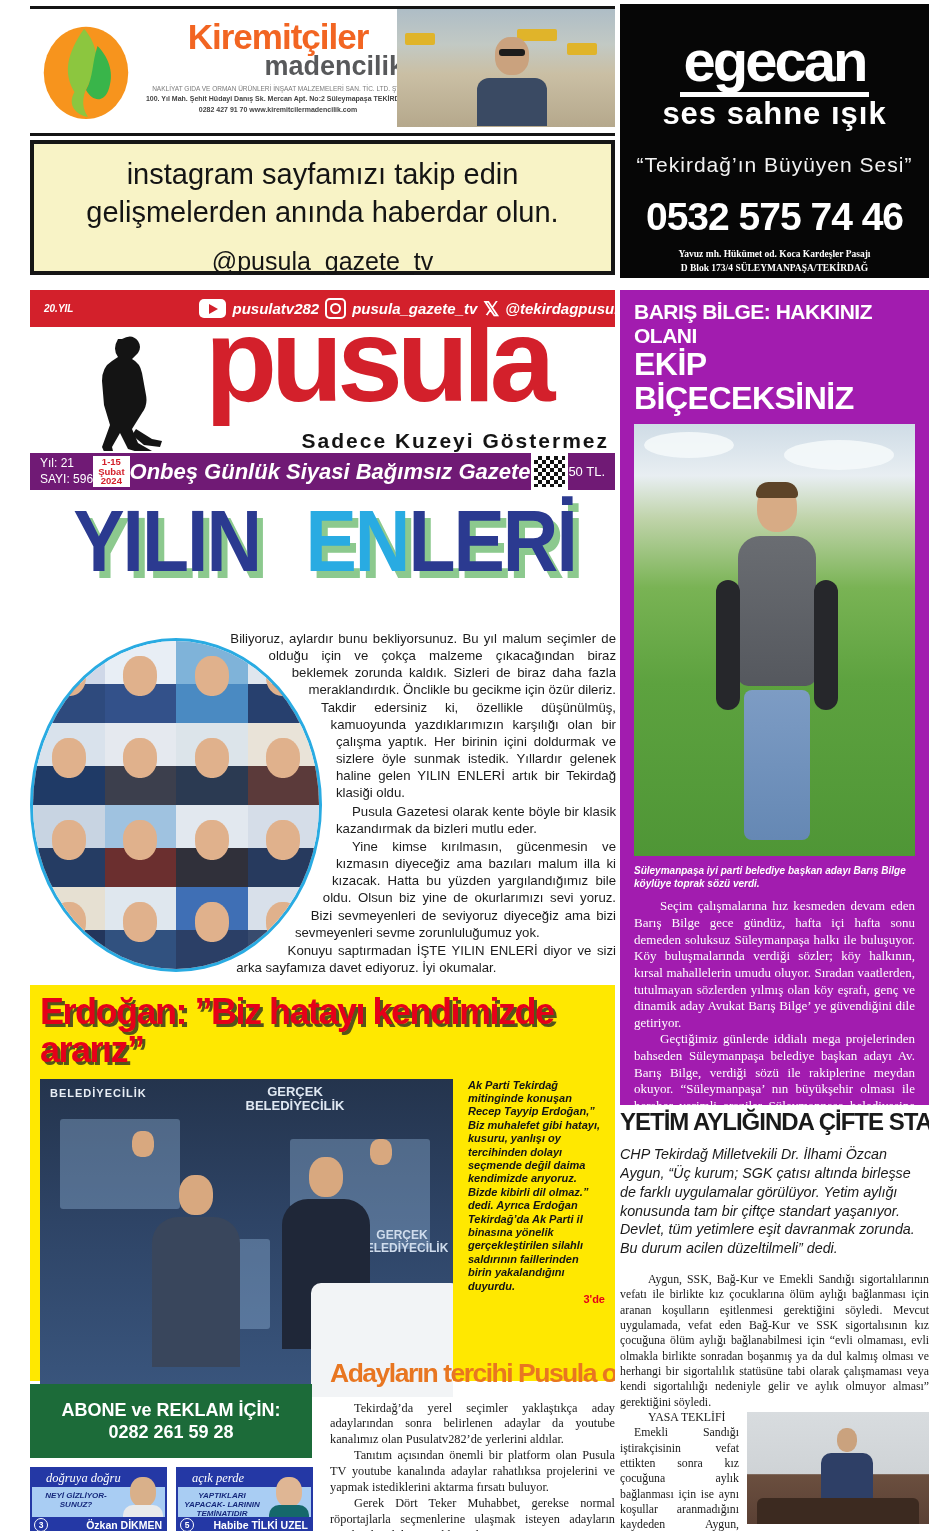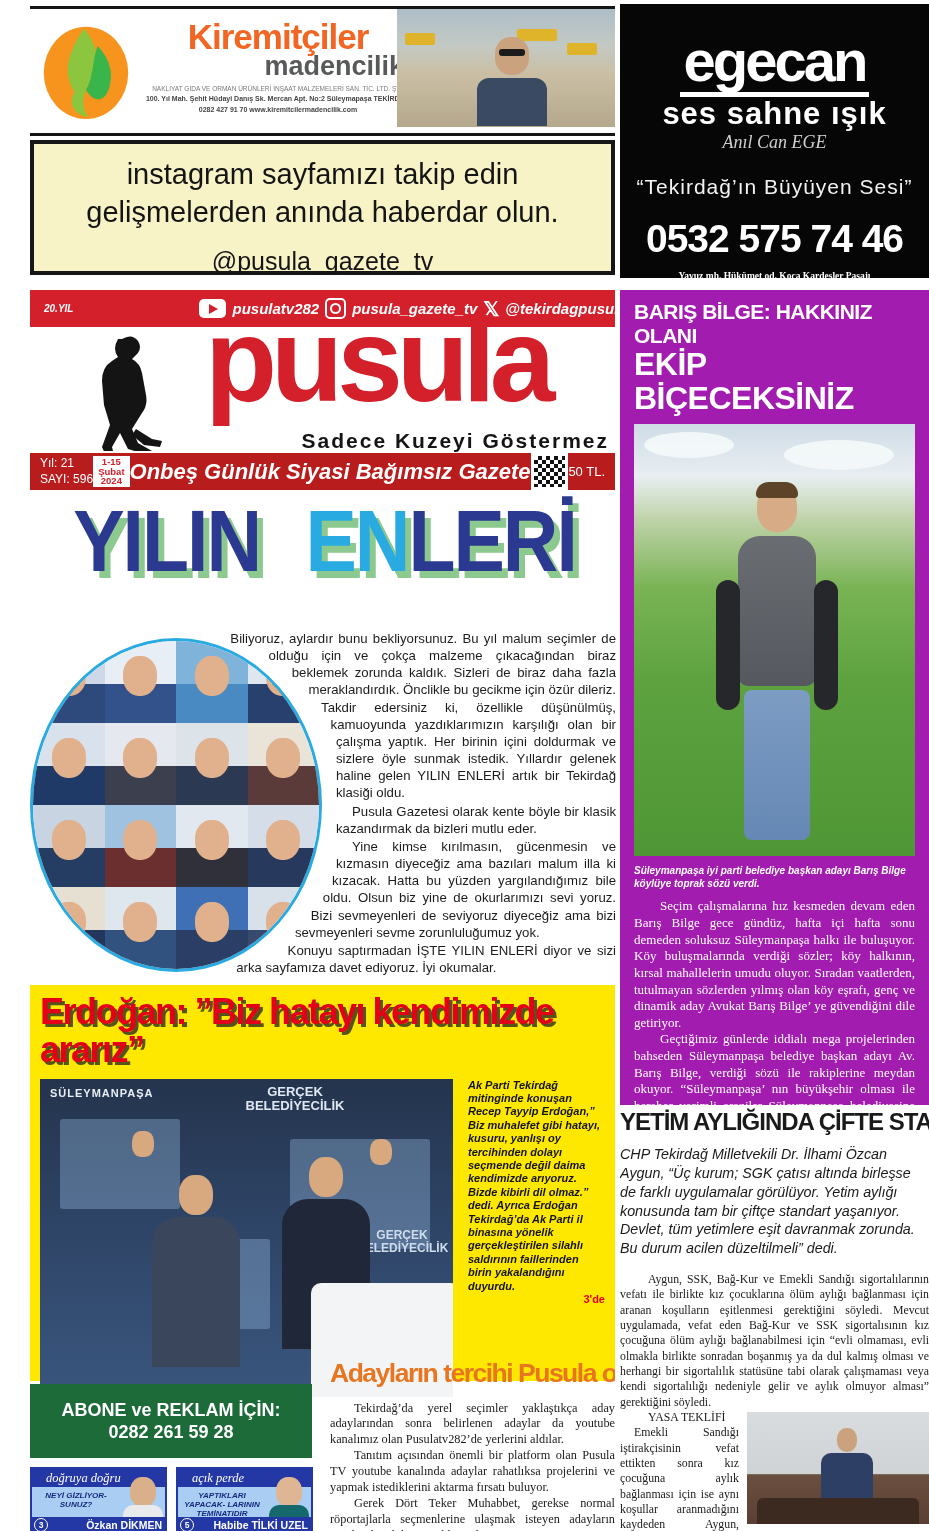--- a/index.html
+++ b/index.html
@@ -52,21 +52,21 @@
   .yt::after{content:"";position:absolute;left:10px;top:5px;border-left:9px solid #d3202b;
      border-top:5px solid transparent;border-bottom:5px solid transparent;}
   .ig{width:17px;height:17px;border:2px solid #fff;border-radius:5px;position:relative;}
   .ig::after{content:"";position:absolute;left:3px;top:3px;width:7px;height:7px;border:2px solid #fff;border-radius:50%;}
   .xic{font-size:20px;font-weight:900;font-style:normal;}
   .mast-mid{height:126px;background:#fff;position:relative;overflow:visible;}
   .pusula-logo{position:absolute;left:175px;top:-26px;font-size:118px;font-weight:900;color:#d3202b;
      letter-spacing:-6px;line-height:1;}
   .mast-slogan{position:absolute;right:6px;bottom:0px;font-size:21px;font-weight:900;color:#141414;letter-spacing:2px;}
   .ata{position:absolute;left:48px;top:6px;}
-  .mast-bot{height:37px;background:#b91c1c;display:flex;align-items:center;color:#fff;padding:0 10px;box-sizing:border-box;}
+  .mast-bot{height:37px;background:#701a75;display:flex;align-items:center;color:#fff;padding:0 10px;box-sizing:border-box;}
   .yil-col{font-size:12px;line-height:1.3;}
   .date-chip{background:#fff;color:#d3202b;font-size:9.5px;font-weight:700;text-align:center;
      padding:1px 5px;line-height:1.05;}
   .mast-tagline{font-size:22px;font-weight:900;font-style:italic;letter-spacing:0;white-space:nowrap;}
   .qr{width:31px;height:31px;background:
       repeating-conic-gradient(#111 0% 25%,#fff 0% 50%);background-size:8px 8px;border:3px solid #fff;margin-left:auto;}
   .price{font-size:13px;}
 
   
   .art-baris{left:620px;top:290px;width:309px;height:815px;background:#a21caf;box-sizing:border-box;
@@ -188,21 +188,20 @@
         <div class="kir-head"></div>
         <div class="kir-glasses"></div>
         <div class="kir-body"></div>
       </div>
     </div>
   </div>
 
   <div class="abs ad-ege">
     <div><span class="ege-brand">egecan</span></div>
     <div class="ege-l2">ses sahne ışık</div>
-    <div class="ege-l3">Anıl Can EGE</div>
     <div class="ege-slogan">“Tekirdağ’ın Büyüyen Sesi”</div>
     <div class="ege-phone">0532 575 74 46</div>
     <div class="ege-addr">
       <span>Yavuz mh. Hükümet od. Koca Kardeşler Pasajı</span><br>
       <span>D Blok 173/4 SÜLEYMANPAŞA/TEKİRDAĞ</span>
     </div>
   </div>
 
   <div class="abs insta-box">
     <div class="pad insta-line">instagram sayfamızı takip edin</div>
@@ -331,21 +330,21 @@
     <p class="ind">Yine kimse kırılmasın, gücenmesin ve kızmasın diyeceğiz ama bazıları malum illa ki kızacak. Hatta bu yüzden yargılandığımız bile oldu. Olsun biz yine de okurlarımızı sevi yoruz. Bizi sevmeyenleri de seviyoruz diyeceğiz ama bizi sevmeyenleri sevme zorunluluğumuz yok.</p>
     <p class="ind">Konuyu saptırmadan İŞTE YILIN ENLERİ diyor ve sizi arka sayfamıza davet ediyoruz. İyi okumalar.</p>
   </div>
 
   <div class="abs art-erd">
     <div class="erd-head">Erdoğan: ”Biz hatayı kendimizde ararız”</div>
     <div class="erd-photo">
       <div class="erd-panel" style="left:20px;top:40px;width:120px;height:90px;"></div>
       <div class="erd-panel" style="left:250px;top:60px;width:140px;height:110px;"></div>
       <div class="erd-panel" style="left:120px;top:160px;width:110px;height:90px;"></div>
-      <div class="erd-lab1">SÜLEYMANPAŞA</div>
+      <div class="erd-lab1">BELEDİYECİLİK</div>
       <div class="erd-lab2">GERÇEK BELEDİYECİLİK</div>
       <div class="erd-lab3">GERÇEK BELEDİYECİLİK</div>
       <div class="fig" style="left:110px;top:96px;">
         <div class="fhead"></div>
           <div class="fbody" style="background:#39465c;"></div>
       </div>
       <div class="fhand" style="left:92px;top:52px;"></div>
       <div class="fig" style="left:240px;top:78px;">
         <div class="fhead"></div>
           <div class="fbody" style="background:#1f2738;"></div>

